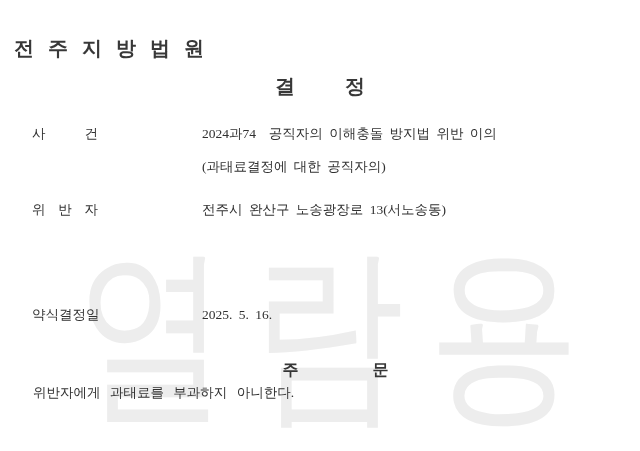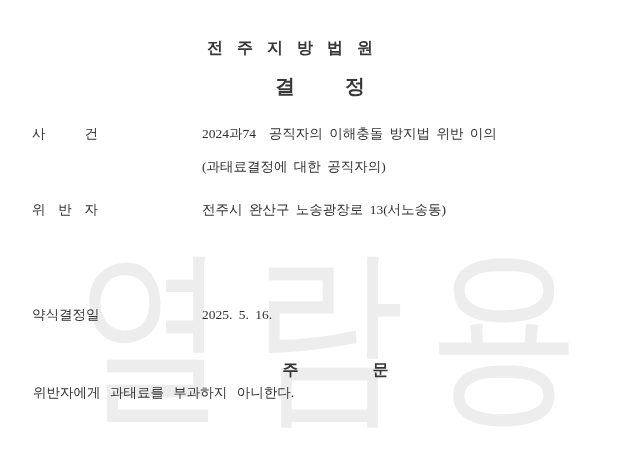--- a/index.html
+++ b/index.html
@@ -33,24 +33,23 @@
     z-index: 0;
     user-select: none;
   }
 
   .content { position: absolute; inset: 0; z-index: 1; }
 
   
   .court-name {
     position: absolute;
     top: 36px; left: 0; width: 580px;
-    text-align: center;
     font-family: "Liberation Sans", sans-serif;
     font-weight: 700;
-    font-size: 16px;
+    font-size: 20px;
     line-height: 24px;
     letter-spacing: 14px;
     text-indent: 14px;
     color: #383838;
   }
   .decision-title {
     position: absolute;
     top: 74px; left: 0; width: 640px;
     display: flex; justify-content: center; gap: 50px;
     font-family: "Liberation Sans", sans-serif;

